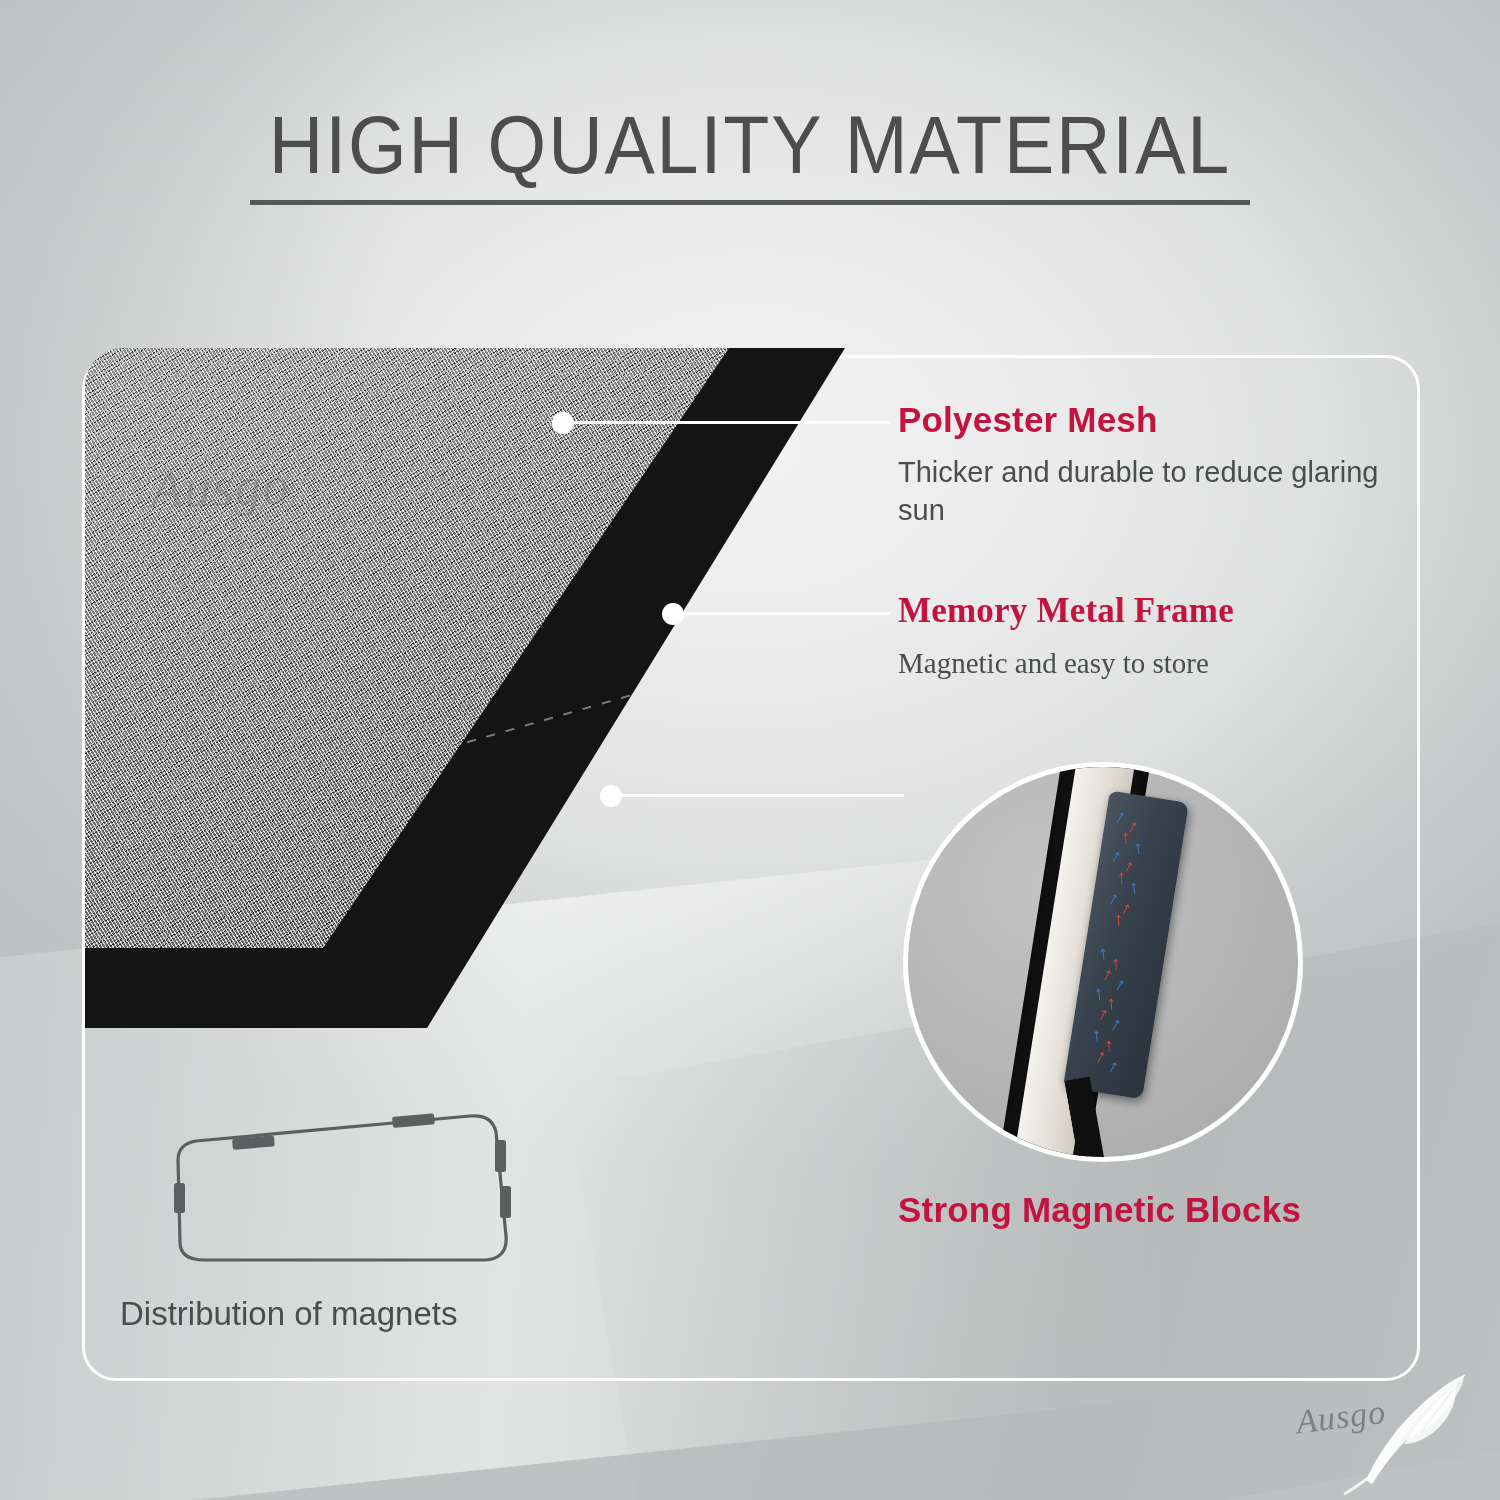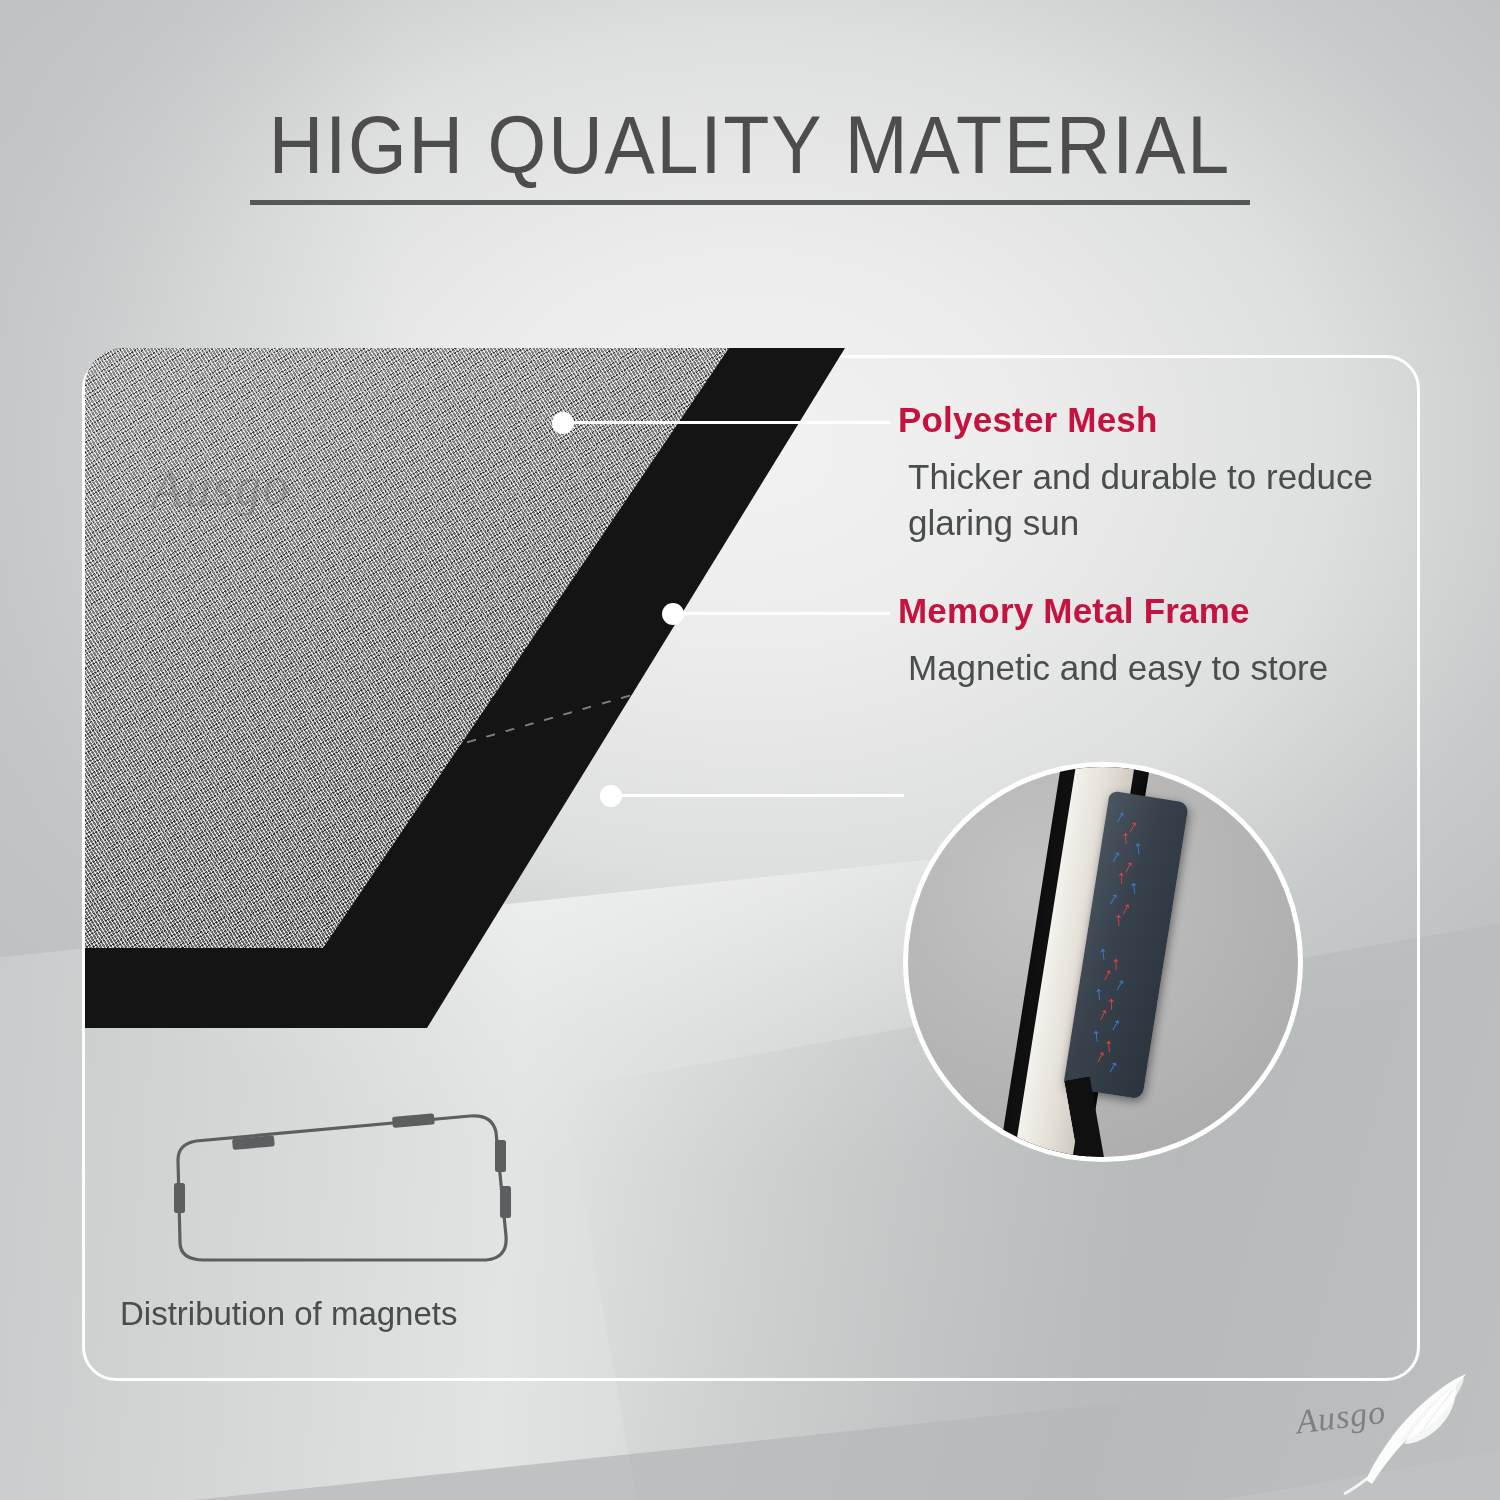--- a/index.html
+++ b/index.html
@@ -90,21 +90,21 @@
   
   .cline{position:absolute;height:3px;background:#ffffff;}
   .cdot{position:absolute;width:22px;height:22px;border-radius:50%;background:#ffffff;}
 
   
   .feat{position:absolute;width:520px;}
   .feat h3{
     margin:0 0 14px 0;font-size:35px;font-weight:bold;color:#c4133f;letter-spacing:.2px;
   }
   .feat p{
-    margin:10px;font-size:35px;line-height:1.30;color:#4a4d4d;font-weight:400;
+    margin:0;font-size:29px;line-height:1.30;color:#4a4d4d;font-weight:400;
   }
 
   
   .magcircle{
     position:absolute;left:903px;top:762px;width:400px;height:400px;border-radius:50%;
     border:5px solid #ffffff;box-sizing:border-box;overflow:hidden;
     background:radial-gradient(circle at 35% 30%, #c3c3c3 0%, #b4b4b4 55%, #a8a8a8 100%);
   }
   .mag-blackstrip{
     position:absolute;left:120px;top:-50px;width:88px;height:520px;
@@ -180,21 +180,21 @@
 
   <div class="cdot" style="left:552px;top:412px;"></div>
   <div class="cline" style="left:566px;top:421px;width:324px;"></div>
   <div class="feat" style="left:898px;top:400px;">
     <h3>Polyester Mesh</h3>
     <p>Thicker and durable to reduce glaring sun</p>
   </div>
 
   <div class="cdot" style="left:662px;top:603px;"></div>
   <div class="cline" style="left:676px;top:612px;width:214px;"></div>
-  <div class="feat" style="left:898px;top:591px;">
+  <div class="feat" style="left:898px;top:591px;font-family:Liberation Serif, serif;">
     <h3>Memory Metal Frame</h3>
     <p>Magnetic and easy to store</p>
   </div>
 
   <div class="cdot" style="left:600px;top:785px;"></div>
   <div class="cline" style="left:614px;top:794px;width:290px;"></div>
 
   <div class="magcircle">
     <div class="mag-blackstrip"></div>
     <div class="mag-whitestrip"></div>
@@ -220,20 +220,21 @@
         <span class="arrow" style="left: 38px; top: 220px; color: rgb(61, 125, 221); transform: rotate(20deg);">↑</span>
         <span class="arrow" style="left: 20px; top: 234px; color: rgb(61, 125, 221); transform: rotate(-16deg);">↑</span>
         <span class="arrow" style="left: 34px; top: 242px; color: rgb(232, 65, 63); transform: rotate(-12deg);">↑</span>
         <span class="arrow" style="left: 28px; top: 254px; color: rgb(232, 65, 63); transform: rotate(18deg);">↑</span>
         <span class="arrow" style="left: 42px; top: 262px; color: rgb(61, 125, 221); transform: rotate(20deg);">↑</span>
       </div>
     <div class="mag-curve"></div>
   </div>
 
   <div class="feat" style="left:898px;top:1190px;">
+    <h3>Strong Magnetic Blocks</h3>
   </div>
 
   <div class="magdiag">
     <svg width="360" height="180" viewBox="0 0 360 180" fill="none">
       <path d="M8 52 Q8 36 26 33 L300 8 Q322 6 326 24 L336 128 Q338 150 316 152 L34 152 Q10 152 10 134 Z" stroke="#5c5f60" stroke-width="3.2" fill="none"></path>
       <rect x="62" y="31" width="42" height="11" rx="2.5" fill="#5c5f60" transform="rotate(-5 62 31)"></rect>
       <rect x="222" y="9" width="42" height="11" rx="2.5" fill="#5c5f60" transform="rotate(-5 222 9)"></rect>
       <rect x="4" y="75" width="11" height="30" rx="2.5" fill="#5c5f60"></rect>
       <rect x="325" y="32" width="11" height="32" rx="2.5" fill="#5c5f60"></rect>
       <rect x="330" y="78" width="11" height="32" rx="2.5" fill="#5c5f60"></rect>

